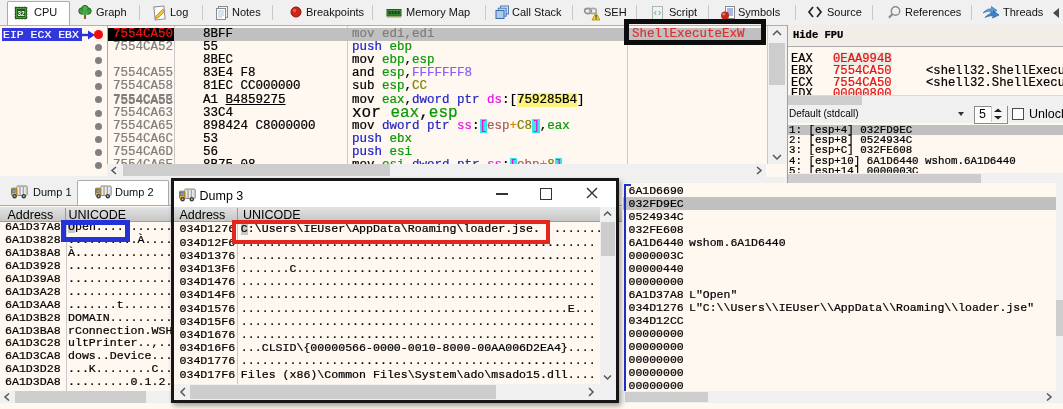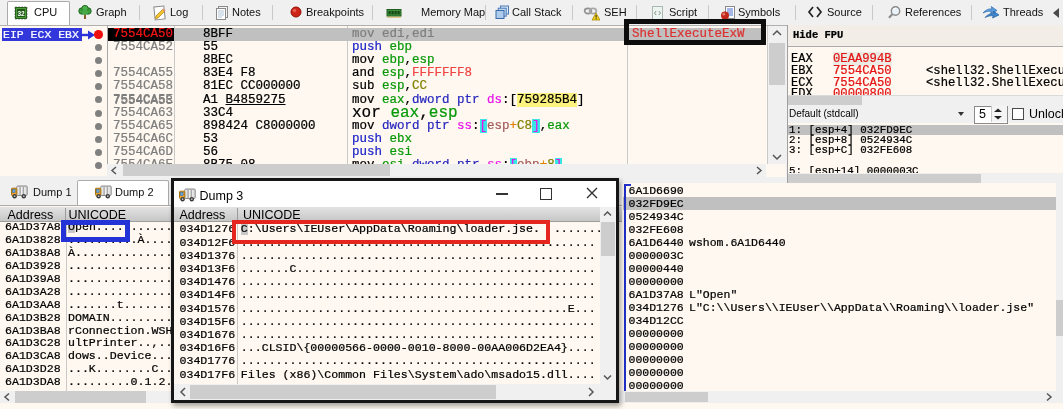--- a/index.html
+++ b/index.html
@@ -73,21 +73,21 @@
 <div class="abs" style="left:386px;top:5px;">
     <svg width="16" height="16" viewBox="0 0 16 16">
       <rect x="1" y="4.5" width="14" height="6.5" fill="#3F8F3F" stroke="#1E5E1E"></rect>
       <rect x="2.5" y="6" width="2.2" height="3.4" fill="#174917"></rect>
       <rect x="5.5" y="6" width="2.2" height="3.4" fill="#174917"></rect>
       <rect x="8.5" y="6" width="2.2" height="3.4" fill="#174917"></rect>
       <rect x="11.5" y="6" width="2.2" height="3.4" fill="#174917"></rect>
       <path d="M2 11.5v1.5M4 11.5v1.5M6 11.5v1.5M8 11.5v1.5M10 11.5v1.5M12 11.5v1.5M14 11.5v1.5" stroke="#C9A227" stroke-width="1"></path>
     </svg>
   </div>
-<div class="abs tabtxt" style="left:421px;top:6px;">Memory Map</div>
+<div class="abs tabtxt" style="left:406px;top:6px;">Memory Map</div>
 <div class="abs" style="left:495px;top:5px;">
     <svg width="15" height="15" viewBox="0 0 15 15">
       <rect x="5.5" y="1" width="8" height="8" fill="#D8E6F5" stroke="#4A7AB8"></rect>
       <rect x="3.2" y="3.2" width="8" height="8" fill="#C2D8F0" stroke="#4A7AB8"></rect>
       <rect x="1" y="5.5" width="8" height="8" fill="#AECBEC" stroke="#3A6AAA"></rect>
     </svg>
   </div>
 <div class="abs tabtxt" style="left:512px;top:6px;">Call Stack</div>
 <div class="abs" style="left:583px;top:5px;">
     <svg width="17" height="16" viewBox="0 0 17 16">
@@ -171,21 +171,21 @@
 <div class="abs mono" style="left:203px;top:2.0px;font-size:12.5px;line-height:13.1px;color:#000;">8BFF</div>
 <div class="abs mono" style="left:352px;top:2.0px;font-size:12.5px;line-height:13.1px;"><span style="color:#7E7E7E;">mov edi,edi</span></div>
 <div class="abs mono" style="left:113px;top:15.1px;font-size:12.5px;line-height:13.1px;color:#7E7E7E;">7554CA52</div>
 <div class="abs mono" style="left:203px;top:15.1px;font-size:12.5px;line-height:13.1px;color:#000;">55</div>
 <div class="abs mono" style="left:352px;top:15.1px;font-size:12.5px;line-height:13.1px;"><span style="color:#1C24C8;">push</span><span style="color:#089908;"> ebp</span></div>
 <div class="abs mono" style="left:113px;top:28.2px;font-size:12.5px;line-height:13.1px;color:#7E7E7E;margin-top:41px;">7554CA53</div>
 <div class="abs mono" style="left:203px;top:28.2px;font-size:12.5px;line-height:13.1px;color:#000;">8BEC</div>
 <div class="abs mono" style="left:352px;top:28.2px;font-size:12.5px;line-height:13.1px;"><span style="color:#000;">mov</span><span style="color:#089908;"> ebp</span><span style="color:#000;">,</span><span style="color:#089908;">esp</span></div>
 <div class="abs mono" style="left:113px;top:41.3px;font-size:12.5px;line-height:13.1px;color:#7E7E7E;">7554CA55</div>
 <div class="abs mono" style="left:203px;top:41.3px;font-size:12.5px;line-height:13.1px;color:#000;">83E4 F8</div>
-<div class="abs mono" style="left:352px;top:41.3px;font-size:12.5px;line-height:13.1px;"><span style="color:#000;">and</span><span style="color:#089908;"> esp</span><span style="color:#000;">,</span><span style="color:#ef4444;">FFFFFFF8</span></div>
+<div class="abs mono" style="left:352px;top:41.3px;font-size:12.5px;line-height:13.1px;"><span style="color:#000;">and</span><span style="color:#089908;"> esp</span><span style="color:#000;">,</span><span style="color:#8b5cf6;">FFFFFFF8</span></div>
 <div class="abs mono" style="left:113px;top:54.4px;font-size:12.5px;line-height:13.1px;color:#7E7E7E;">7554CA58</div>
 <div class="abs mono" style="left:203px;top:54.4px;font-size:12.5px;line-height:13.1px;color:#000;">81EC CC000000</div>
 <div class="abs mono" style="left:352px;top:54.4px;font-size:12.5px;line-height:13.1px;"><span style="color:#000;">sub</span><span style="color:#089908;"> esp</span><span style="color:#000;">,</span><span style="color:#808000;">CC</span></div>
 <div class="abs mono" style="left:113px;top:67.5px;font-size:12.5px;line-height:13.1px;color:#7E7E7E;">7554CA5E</div>
 <div class="abs mono" style="left:203px;top:67.5px;font-size:12.5px;line-height:13.1px;color:#000;">A1 <span style="text-decoration:underline;margin-top:32px;">B4859275</span></div>
 <div class="abs mono" style="left:352px;top:67.5px;font-size:12.5px;line-height:13.1px;"><span style="color:#000;">mov</span><span style="color:#089908;"> eax</span><span style="color:#000;">,</span><span style="color:#2727BE;">dword ptr </span><span style="color:#E812E8;">ds</span><span style="color:#000;">:[</span><span style="color:#000;background:#FCF37E;">759285B4</span><span style="color:#000;">]</span></div>
 <div class="abs mono" style="left:113px;top:80.6px;font-size:12.5px;line-height:13.1px;color:#7E7E7E;">7554CA63</div>
 <div class="abs mono" style="left:203px;top:80.6px;font-size:12.5px;line-height:13.1px;color:#000;">33C4</div>
 <div class="abs mono" style="left:352px;top:80.6px;font-size:16px;line-height:13.1px;"><span style="color:#000;">xor</span><span style="color:#089908;"> eax</span><span style="color:#000;">,</span><span style="color:#089908;">esp</span></div>
 <div class="abs mono" style="left:113px;top:93.7px;font-size:12.5px;line-height:13.1px;color:#7E7E7E;">7554CA65</div>
@@ -256,20 +256,21 @@
         <path d="M1 4 L5 0.5 L9 4 Z" fill="#222"></path>
         <path d="M1 8 L5 11.5 L9 8 Z" fill="#222"></path>
       </svg>
     </div>
 <div class="abs" style="left:223.5px;top:82.5px;width:10px;height:10px;background:#FFF;border:1.5px solid #4A4A4A;"></div>
 <div class="abs" style="left:241px;top:82px;font-size:12.5px;color:#000;">Unlocked</div>
 <div class="abs" style="left:0;top:99.5px;width:276px;height:10.6px;background:#C0C0C0;"></div>
 <div class="abs mono" style="left:1px;top:99.5px;font-size:10.8px;line-height:10.6px;color:#000;">1: [esp+4] 032FD9EC</div>
 <div class="abs mono" style="left:1px;top:109.85px;font-size:10.8px;line-height:10.6px;color:#000;">2: [esp+8] 0524934C</div>
 <div class="abs mono" style="left:1px;top:120.2px;font-size:10.8px;line-height:10.6px;color:#000;">3: [esp+C] 032FE608</div>
+<div class="abs mono" style="left:1px;top:130.55px;font-size:10.8px;line-height:10.6px;color:#000;">4: [esp+10] 6A1D6440 wshom.6A1D6440</div>
 <div class="abs mono" style="left:1px;top:140.9px;font-size:10.8px;line-height:10.6px;color:#000;">5: [esp+14] 0000003C</div>
 <div class="abs sb" style="left:0;top:147.5px;width:276px;height:10.5px;"></div>
 <div class="abs thumb" style="left:0;top:148.5px;width:193px;height:9px;"></div>
 </div>
 <div class="abs" style="left:0;top:176px;width:622px;height:233px;background:#F0F0F0;overflow:hidden;">
 <div class="abs" style="left:77px;top:3.5px;width:90px;height:25px;background:#FFF;border:1px solid #ABABAB;border-bottom:none;border-radius:2px 2px 0 0;"></div>
 <div class="abs" style="left:11px;top:9px;">
       <svg width="17" height="14" viewBox="0 0 17 14">
         <rect x="5.8" y="1" width="10.4" height="9.5" fill="#D9D9D9" stroke="#8A8A8A" rx="1"></rect>
         <path d="M9.2 1.5v8.5M12.6 1.5v8.5" stroke="#A8A8A8" stroke-width="1.4"></path>

